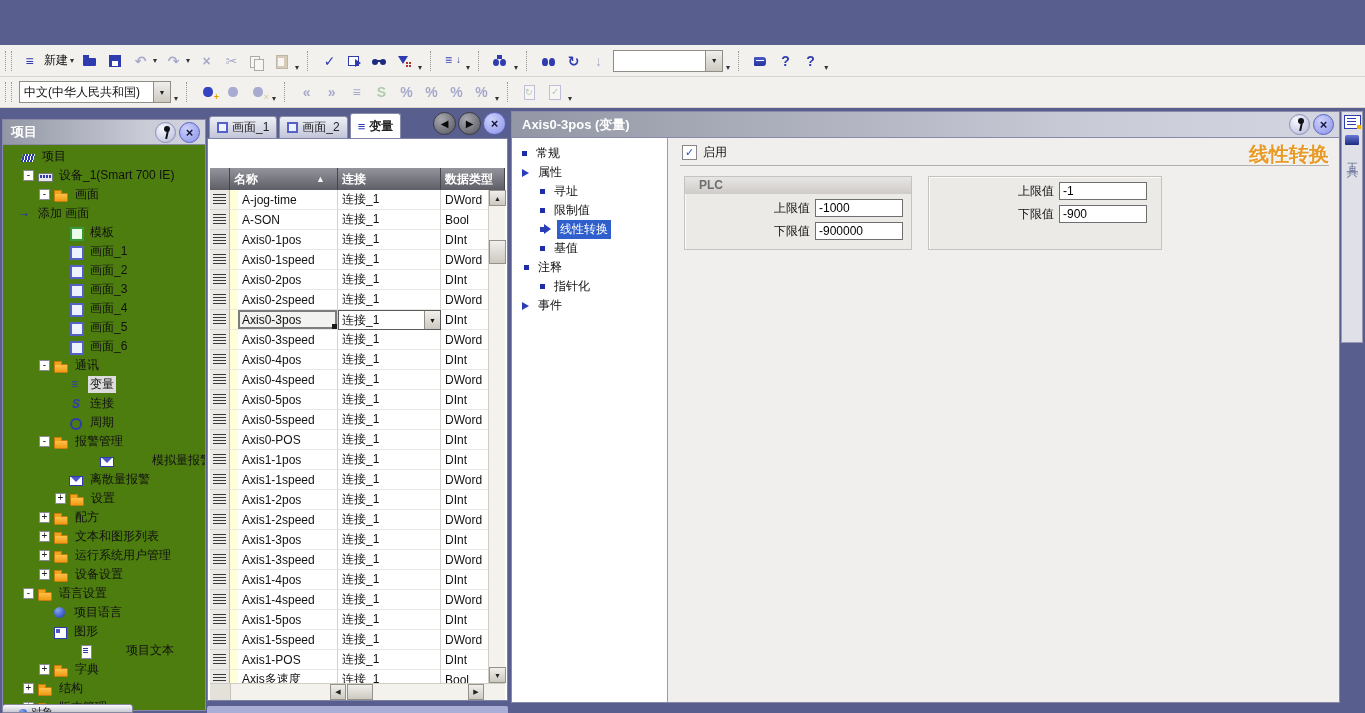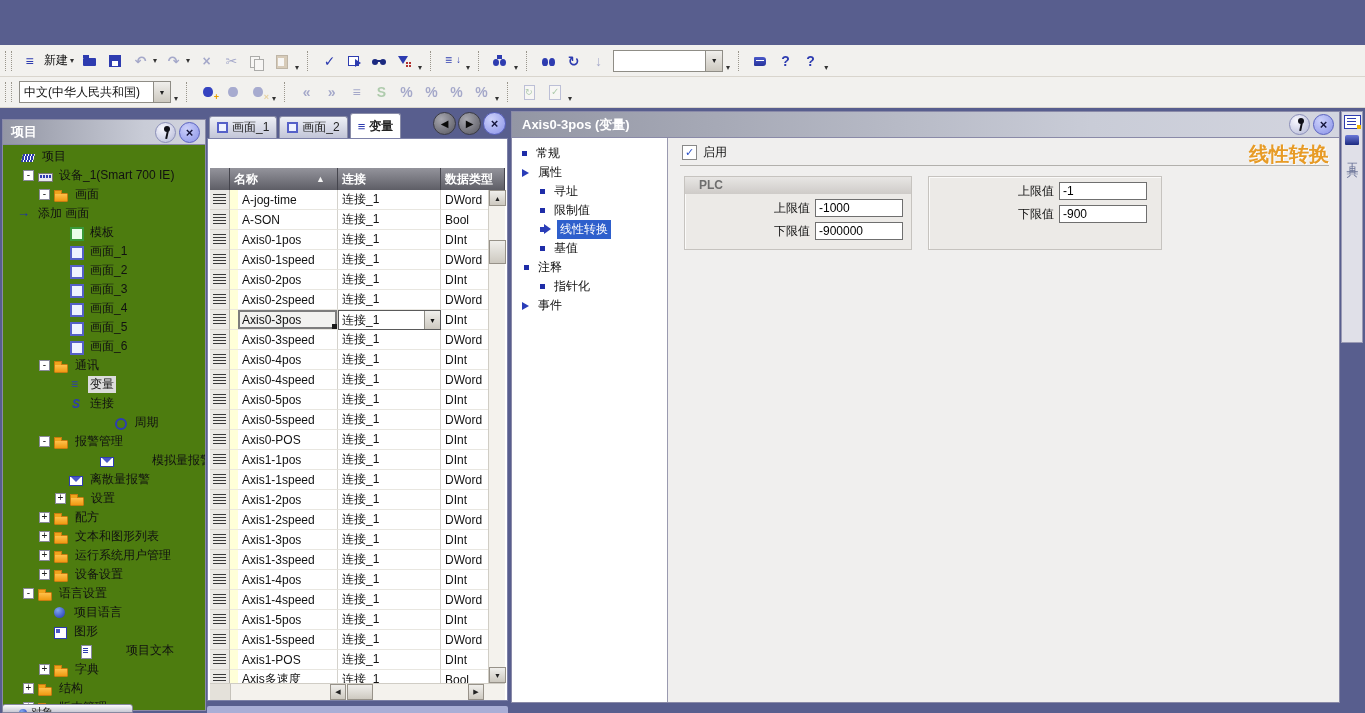--- a/index.html
+++ b/index.html
@@ -427,21 +427,21 @@
         <div class="trow" style="padding-left: 52px;">
           <span class="expspace"></span>
           <span class="ti ti-tags"></span>
           <span class="tlab hilite">变量</span>
         </div>
         <div class="trow" style="padding-left: 52px;">
           <span class="expspace"></span>
           <span class="ti ti-conn"></span>
           <span class="tlab">连接</span>
         </div>
-        <div class="trow" style="padding-left: 52px; justify-content: center;">
+        <div class="trow" style="padding-left: 52px;">
           <span class="expspace"></span>
           <span class="ti ti-cycle"></span>
           <span class="tlab">周期</span>
         </div>
         <div class="trow" style="padding-left: 36px;">
           <span class="exp">-</span>
           <span class="ti ti-folder"></span>
           <span class="tlab">报警管理</span>
         </div>
         <div class="trow" style="padding-left: 52px; gap: 31px;">

